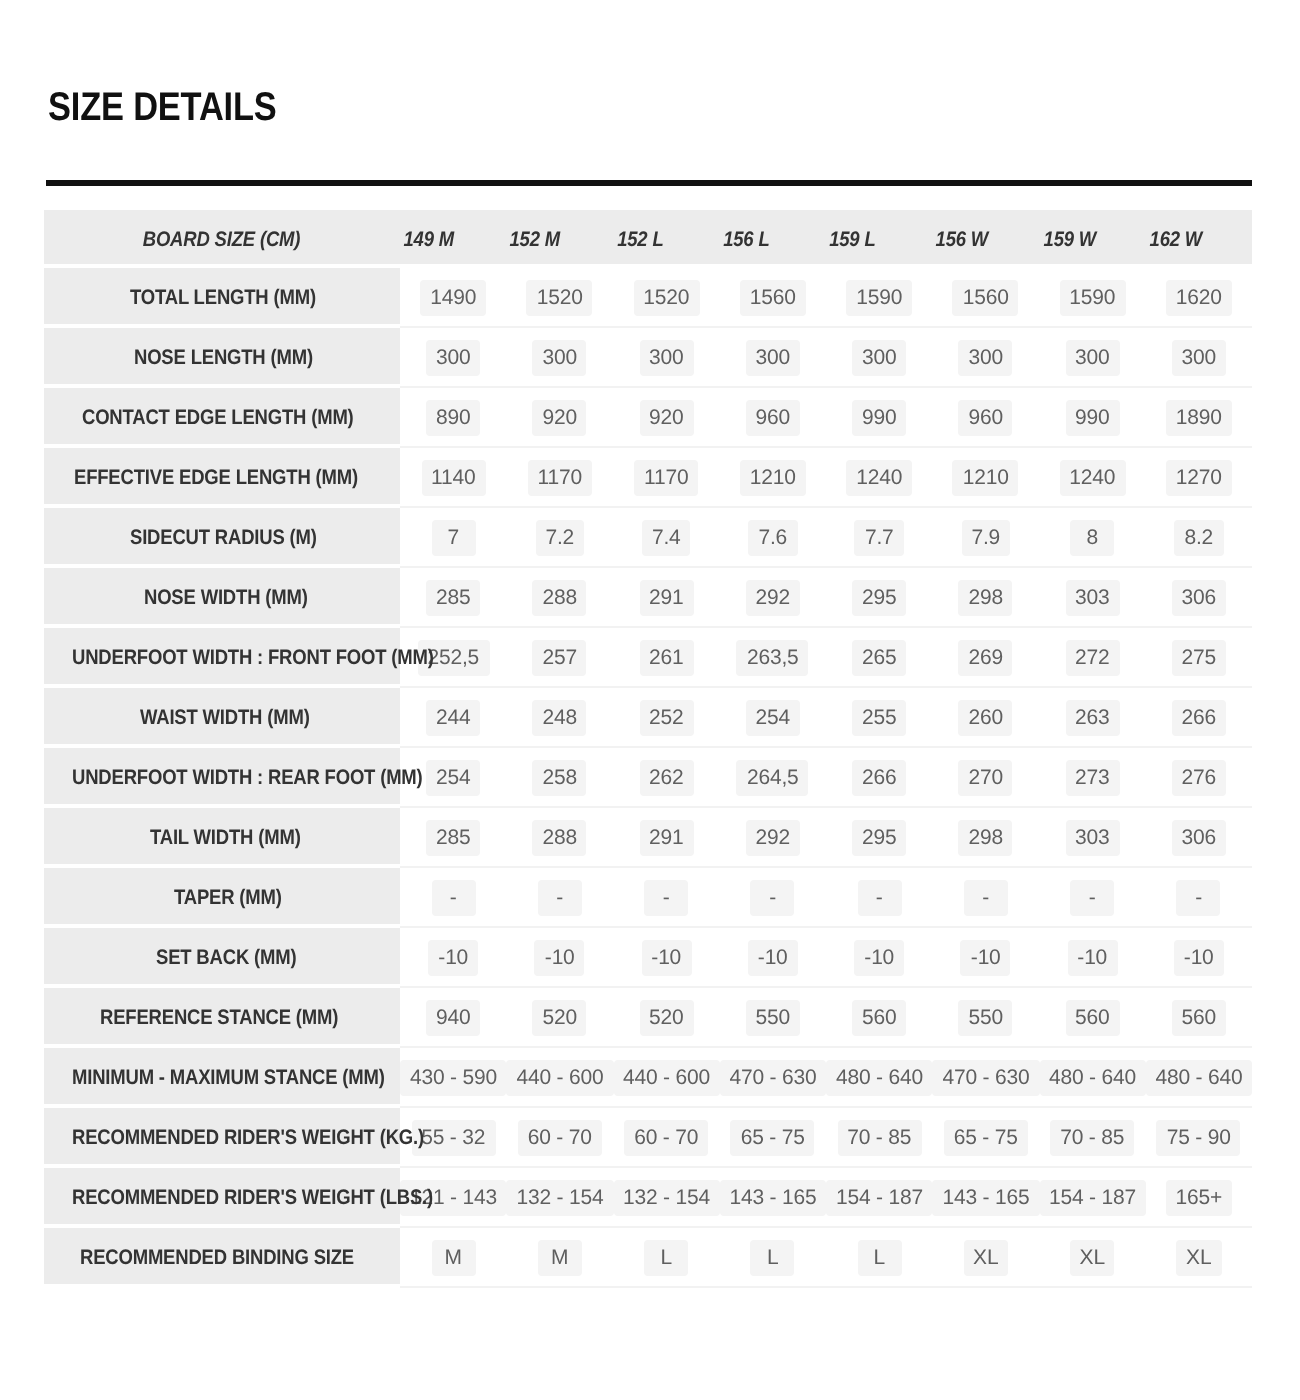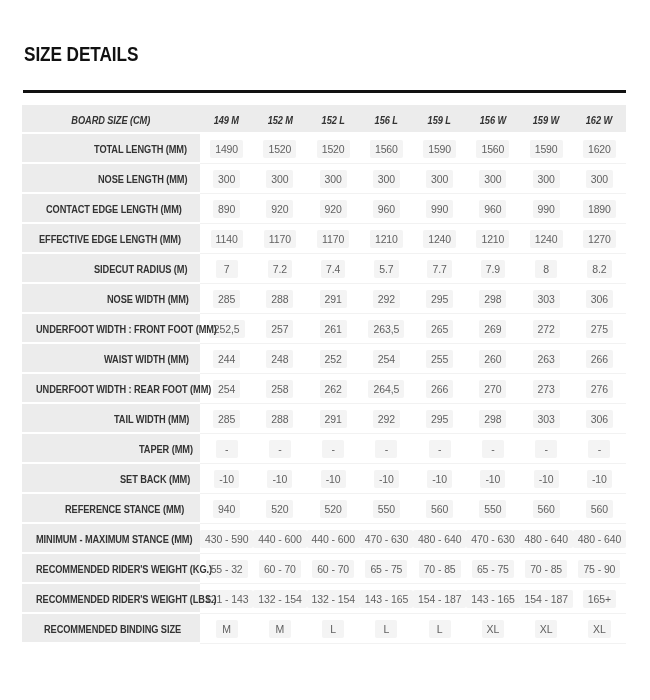--- a/index.html
+++ b/index.html
@@ -36,26 +36,26 @@
   th, td { padding: 0; vertical-align: middle; }
   th.board-size-head {
     width: 178px;
     background: #ececec;
     border-bottom: 2px solid #ffffff;
     text-align: center;
   }
   th.col-head {
     background: #ececec;
     border-bottom: 2px solid #ffffff;
-    text-align: center;
+    text-align: left;
   }
   th.row-label {
     background: #ececec;
     border-bottom: 2px solid #ffffff;
-    text-align: right;
+    text-align: center;
     padding-left: 14px;
   }
   td.cell {
     text-align: center;
     border-bottom: 1px solid #f2f2f2;
   }
   .cond {
     display: inline-block;
     white-space: nowrap;
     font-weight: bold;
@@ -141,21 +141,21 @@
           <td class="cell"><span class="val">1240</span></td>
           <td class="cell"><span class="val">1210</span></td>
           <td class="cell"><span class="val">1240</span></td>
           <td class="cell"><span class="val">1270</span></td>
         </tr>
         <tr>
           <th class="row-label"><span class="cond">SIDECUT RADIUS (M)</span></th>
           <td class="cell"><span class="val">7</span></td>
           <td class="cell"><span class="val">7.2</span></td>
           <td class="cell"><span class="val">7.4</span></td>
-          <td class="cell"><span class="val">5.7</span></td>
+          <td class="cell"><span class="val">7.6</span></td>
           <td class="cell"><span class="val">7.7</span></td>
           <td class="cell"><span class="val">7.9</span></td>
           <td class="cell"><span class="val">8</span></td>
           <td class="cell"><span class="val">8.2</span></td>
         </tr>
         <tr>
           <th class="row-label"><span class="cond">NOSE WIDTH (MM)</span></th>
           <td class="cell"><span class="val">285</span></td>
           <td class="cell"><span class="val">288</span></td>
           <td class="cell"><span class="val">291</span></td>

